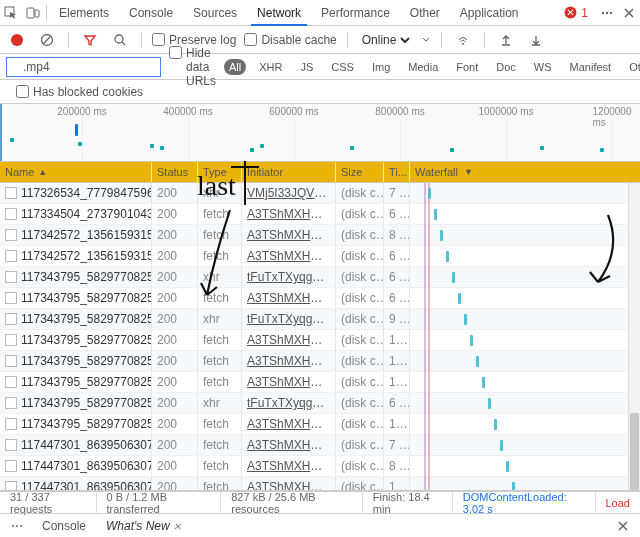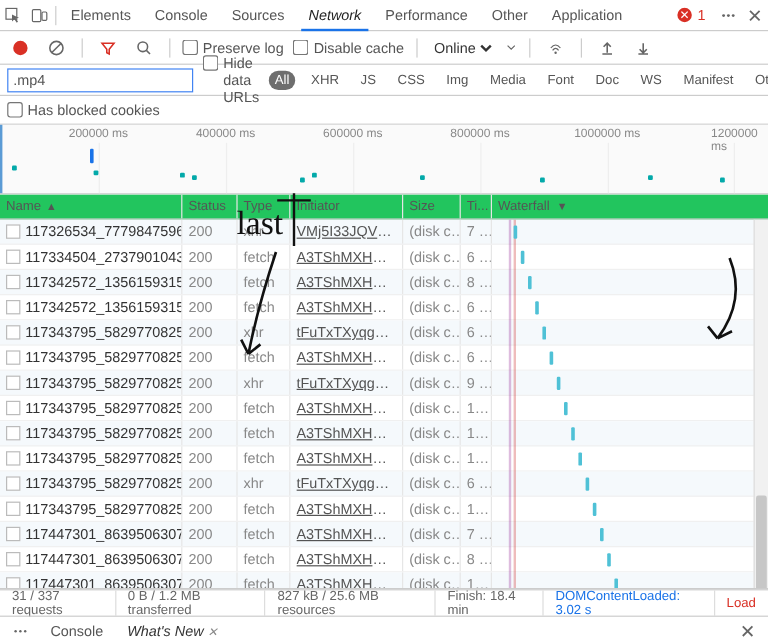--- a/index.html
+++ b/index.html
@@ -2,42 +2,42 @@
 <html><head>
 <meta charset="utf-8">
 <style>
   * { box-sizing: border-box; margin: 0; padding: 0; }
   html, body { width: 640px; height: 537px; overflow: hidden; font-family: 'Segoe UI', Arial, sans-serif; font-size: 12px; color: #333; background: #fff; }
   body { display: flex; flex-direction: column; }
   .row { display: flex; align-items: center; }
   .tabbar { height: 26px; border-bottom: 1px solid #ccc; }
   .iconbtn { width: 22px; height: 22px; display: flex; align-items: center; justify-content: center; border-radius: 2px; cursor: pointer; }
   .tab { padding: 0 10px; height: 100%; display: flex; align-items: center; color: #555; cursor: pointer; position: relative; }
-  .tab.active { color: #222; font-style: italic; }
+  .tab.active { color: #222; }
   .tab.active::after { content:""; position:absolute; bottom:-1px; left:4px; right:4px; height:2px; background:#1a73e8; }
   .err-badge { margin-left:auto; display:flex; align-items:center; gap:4px; margin-right:6px; }
   .gear { margin-left: 2px; }
   .ctrlbar { height: 28px; border-bottom: 1px solid #ccc; padding: 0 6px; gap: 8px; }
   .rec { width:12px; height:12px; border-radius:50%; background:#d93025;}
   .sep { width:1px; height:16px; background:#ccc; margin:0 2px;}
   .check { display:flex; align-items:flex-start; gap:4px; color:#555;}
   .check input{ margin:0;}
   .throttle { border:none; background:none; color:#333; font-size:12px;}
   .filterbar { height: 26px; border-bottom: 1px solid #ccc; padding: 0 6px; gap: 8px; }
-  .filter-input { width: 155px; height: 20px; border: 1px solid #4184f3; padding: 1px 4px; font-size:12px; color:#555;}
+  .filter-input { width: 155px; height: 20px; border: 1px solid #4184f3; padding: 1px 16px; font-size:12px; color:#555;}
   .chip{ padding:0 5px; height:16px; line-height:16px; border-radius:8px; font-size:11px; color:#555; cursor:pointer;}
   .chip.active{ background:#6e6e6e; color:#fff;}
-  .blockedbar{ height: 24px; border-bottom:1px solid #ccc; padding:0 6px;}
+  .blockedbar{ height: 24px; border-bottom:1px solid #ccc; padding:0 16px;}
   .overview { height: 58px; border-bottom: 1px solid #ccc; position: relative; background:#fafafa;padding-left:23px; }
   .ov-tick{ position:absolute; top:2px; font-size:10px; color:#888; transform:translateX(-50%);}
   .ov-tick::before{content:""; position:absolute; left:50%; top:13px; width:1px; height:42px; background:#eee;}
   .ov-mark{ position:absolute; width:4px; height:4px; background:#03a9a9; border-radius:1px; }
   .table-wrap { flex:1; display:flex; flex-direction:column; border-bottom:1px solid #ccc; overflow:hidden;}
   .thead, .trow { display:flex; align-items:center; height:21px;}
-  .thead { background:#22c55e; border-bottom:1px solid #ccc; font-size:11px; color:#555; position:relative;}
+  .thead { background:#eab308; border-bottom:1px solid #ccc; font-size:11px; color:#555; position:relative;}
   .thead .sorticon{ margin-left:4px; font-size:9px;}
   .cell { padding:0 5px; overflow:hidden; white-space:nowrap; text-overflow:ellipsis; border-right:1px solid #e6e6e6; height:100%; display:flex; align-items:center;}
   .c-name{ width:152px;} .c-status{width:46px;color:#888;} .c-type{width:44px;color:#888;} .c-init{width:94px;} .c-size{width:48px;color:#888;} .c-time{width:26px;color:#888;} .c-wf{flex:1; position:relative;}
   .thead .cell{ color:#555;}
   .tbody{ flex:1; overflow:hidden; position:relative;}
   .trow{ border-bottom:1px solid #f0f0f0;}
   .trow:nth-child(even){ background:#f5f9fc;}
   .fileicon{ width:12px; height:12px; border:1px solid #bbb; margin-right:4px; flex-shrink:0; background:#fff;}
   .initlink{ color:#545454; text-decoration:underline; cursor:pointer; overflow:hidden; text-overflow:ellipsis;}
   .wfbar{ position:absolute; top:5px; width:3px; height:11px; background:#4fc1d6; border-radius:1px;}

